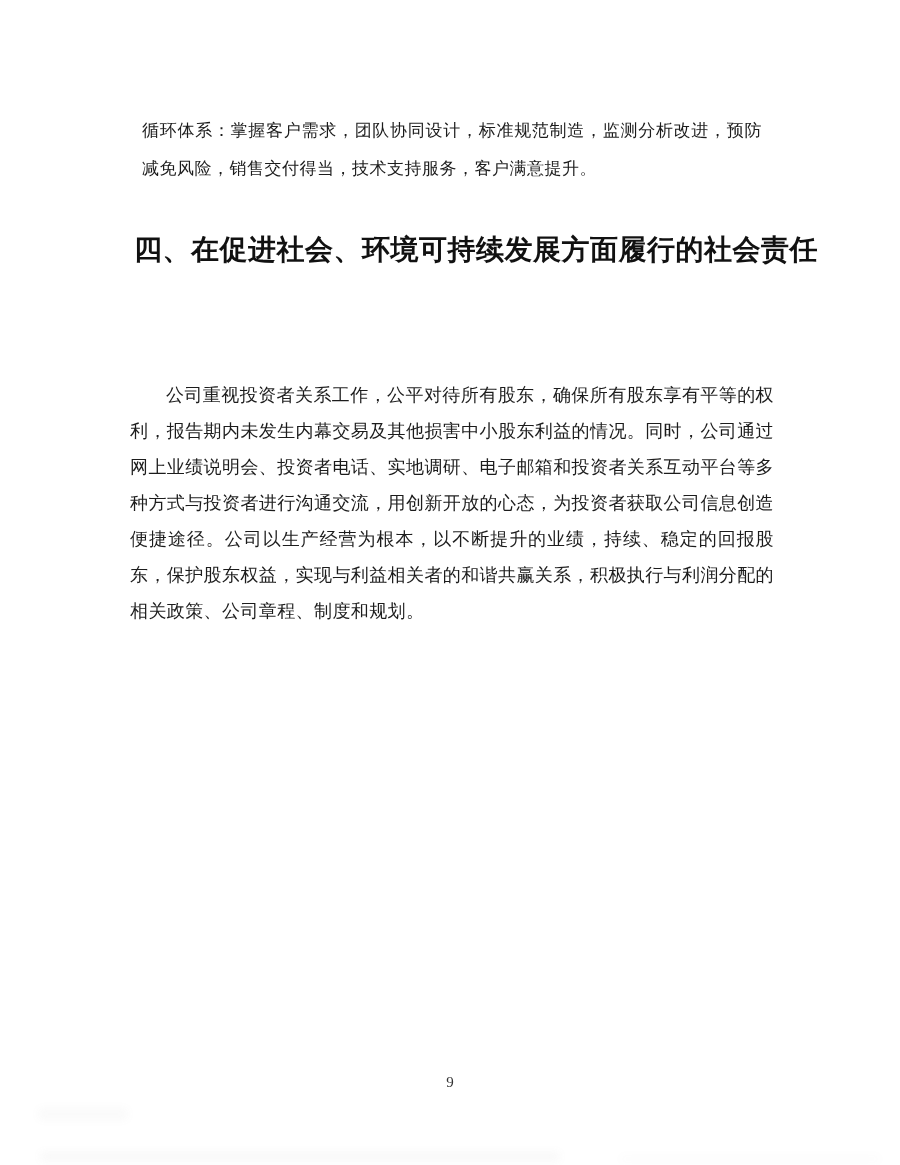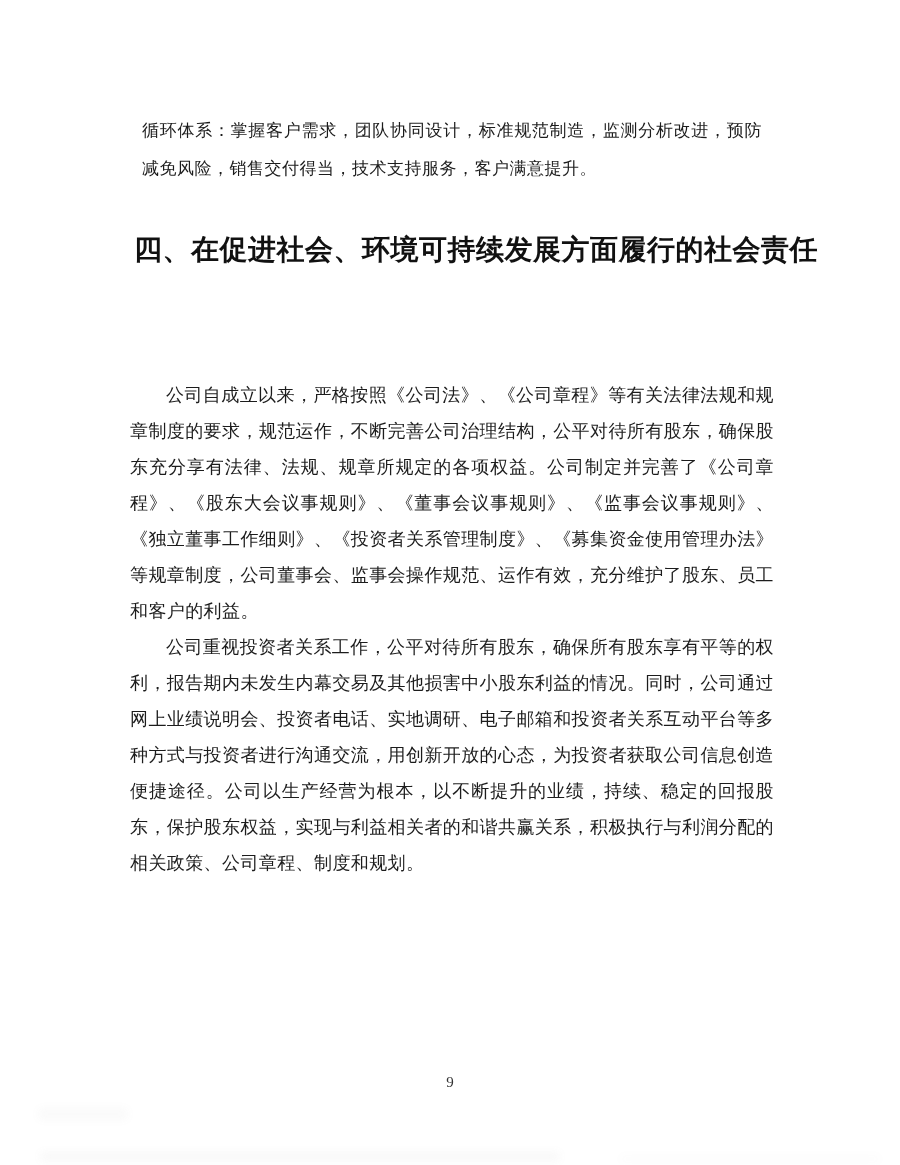--- a/index.html
+++ b/index.html
@@ -94,21 +94,20 @@
 <div class="page">
 
   <div class="col intro">
     <p>循环体系：掌握客户需求，团队协同设计，标准规范制造，监测分析改进，预防减免风险，销售交付得当，技术支持服务，客户满意提升。</p>
   </div>
 
   <h1 class="col chapter-heading">四、在促进社会、环境可持续发展方面履行的社会责任</h1>
 
 
   <div class="col body-block" id="section1-body">
-    <p>公司自成立以来，严格按照《公司法》、《公司章程》等有关法律法规和规章制度的要求，规范运作，不断完善公司治理结构，公平对待所有股东，确保股东充分享有法律、法规、规章所规定的各项权益。公司制定并完善了《公司章程》、《股东大会议事规则》、《董事会议事规则》、《监事会议事规则》、《独立董事工作细则》、《投资者关系管理制度》、《募集资金使用管理办法》等规章制度，公司董事会、监事会操作规范、运作有效，充分维护了股东、员工和客户的利益。</p>
     <p>公司重视投资者关系工作，公平对待所有股东，确保所有股东享有平等的权利，报告期内未发生内幕交易及其他损害中小股东利益的情况。同时，公司通过网上业绩说明会、投资者电话、实地调研、电子邮箱和投资者关系互动平台等多种方式与投资者进行沟通交流，用创新开放的心态，为投资者获取公司信息创造便捷途径。公司以生产经营为根本，以不断提升的业绩，持续、稳定的回报股东，保护股东权益，实现与利益相关者的和谐共赢关系，积极执行与利润分配的相关政策、公司章程、制度和规划。</p>
   </div>
 
 
 
   <div class="page-number">9</div>
 
   <div class="smudge smudge-a"></div>
   <div class="smudge smudge-b"></div>
   <div class="smudge smudge-c"></div>

